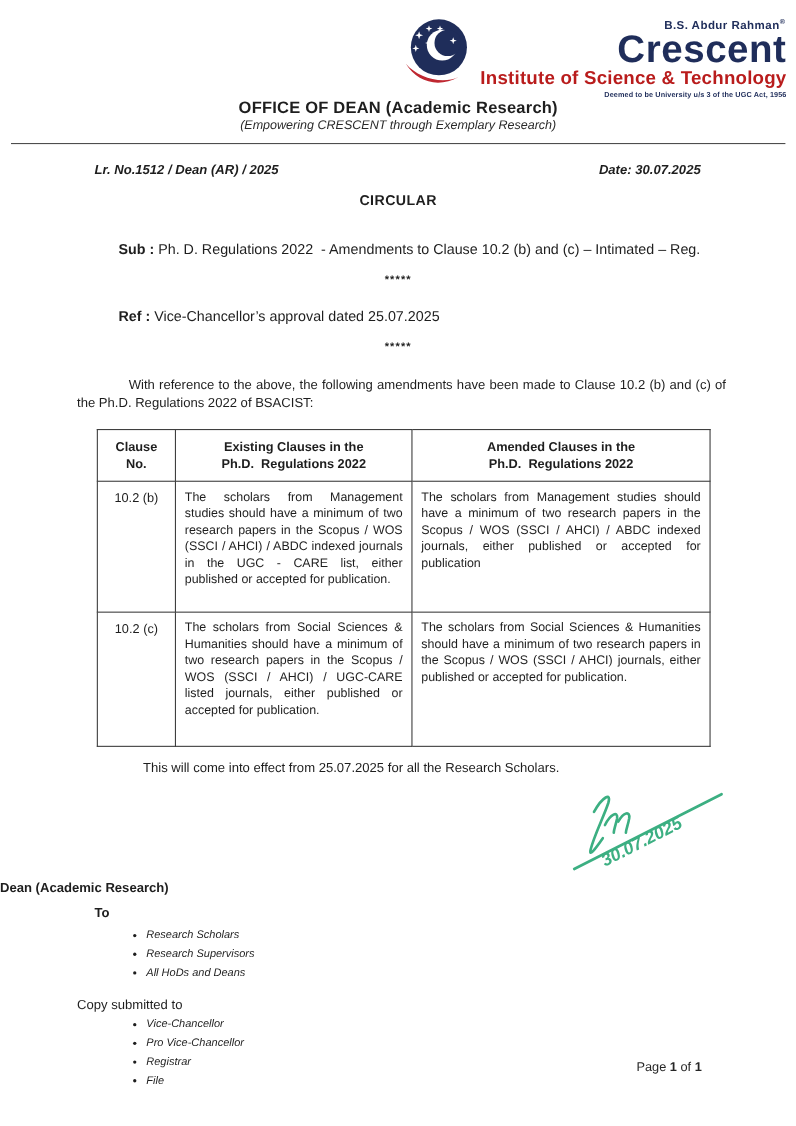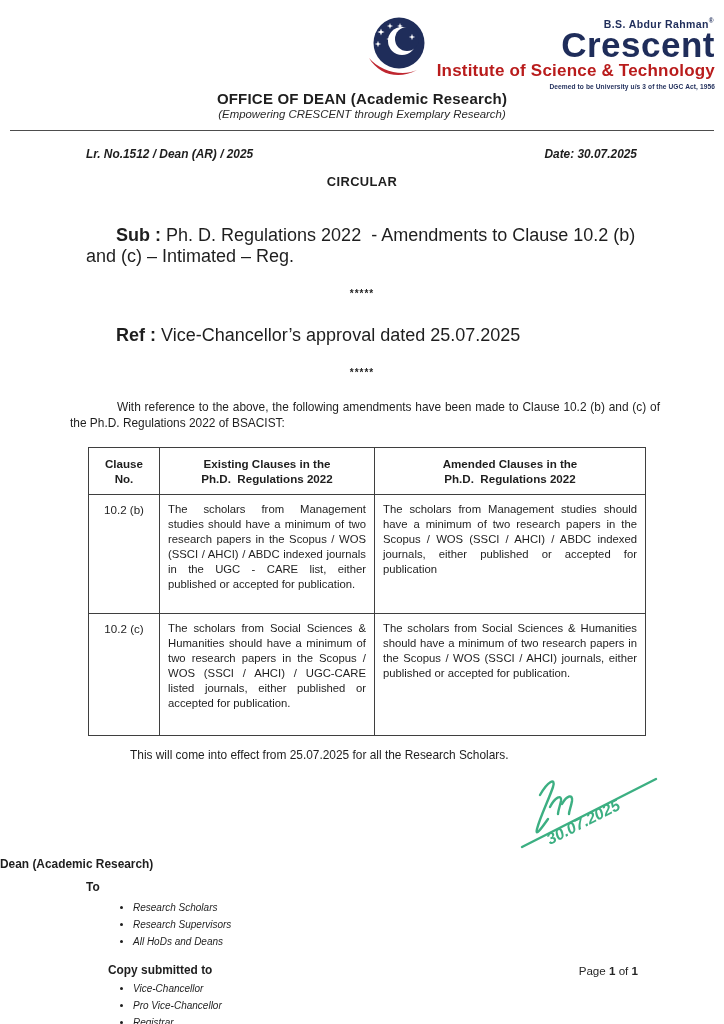--- a/index.html
+++ b/index.html
@@ -22,21 +22,21 @@
   .office-head { position:absolute; top:90px; left:0; width:100%; text-align:center; }
   .office-title { font-size:15px; font-weight:bold; letter-spacing:.2px; }
   .office-sub { font-size:11.4px; font-style:italic; margin-top:1px; color:#2a2a2a; }
   .rule { position:absolute; top:130px; left:10px; right:10px; border-top:1.6px solid #4d4d4d; }
 
   
   .bodywrap { position:absolute; top:147px; left:0; right:0; }
   .meta-row { margin:0 87px 0 86px; display:flex; justify-content:space-between;
               font-weight:bold; font-style:italic; font-size:11.9px; }
   .circular-title { text-align:center; font-weight:bold; font-size:12.9px; margin-top:13px; letter-spacing:.4px; }
-  .sub-line, .ref-line { margin:0 56px 0 86px; font-size:18px; white-space:pre-wrap; }
+  .sub-line, .ref-line { margin:0 56px 0 86px; font-size:13px; white-space:pre-wrap; }
   .sub-line { margin-top:15px; }
   .ref-line { margin-top:6px; }
   .lbl { font-weight:bold; }
   .stars { text-align:center; font-weight:bold; font-size:10px; line-height:9px; margin-top:1px; letter-spacing:1px; }
   .intro { margin:22px 64px 0 70px; font-size:11.9px; line-height:16px; text-align:justify; text-indent:47px; }
 
   
   table.amend { margin:16px 0 0 88px; border-collapse:collapse; width:557px; table-layout:fixed; }
   .amend th, .amend td { border:1.5px solid #3f3f3f; vertical-align:top; }
   .amend th { font-size:11.6px; font-weight:bold; text-align:center; vertical-align:middle; line-height:15.5px; padding:6px 4px; height:47px; box-sizing:border-box; }
@@ -48,21 +48,21 @@
   .effect { margin:12px 0 0 130px; font-size:11.9px; }
 
   
   .sig-row { height:88px; margin:5px 62px 0 0; text-align:right; }
   .dean-line { margin:2px 87px 0 0; font-weight:bold; font-size:11.9px; }
 
   
   .to-label { margin:9px 0 0 86px; font-weight:bold; font-size:11.9px; }
   ul.dist { margin:5px 0 0 86px; padding-left:47px; }
   ul.dist li { font-size:10px; line-height:17px;font-style:italic; }
-  .copy-label { margin:13px 0 0 108px; font-weight:bold; font-size:11.9px; }
+  .copy-label { margin:13px 0 0 70px; font-weight:normal; font-size:11.9px; }
   ul.dist.second { margin-top:3px; }
 
   
   .footer { position:absolute; top:964px; right:86px; font-size:11.6px; color:#262626; }
   .footer span { white-space:pre; }
   .pg-b { font-weight:bold; }
 </style>
 </head>
 <body>
 

